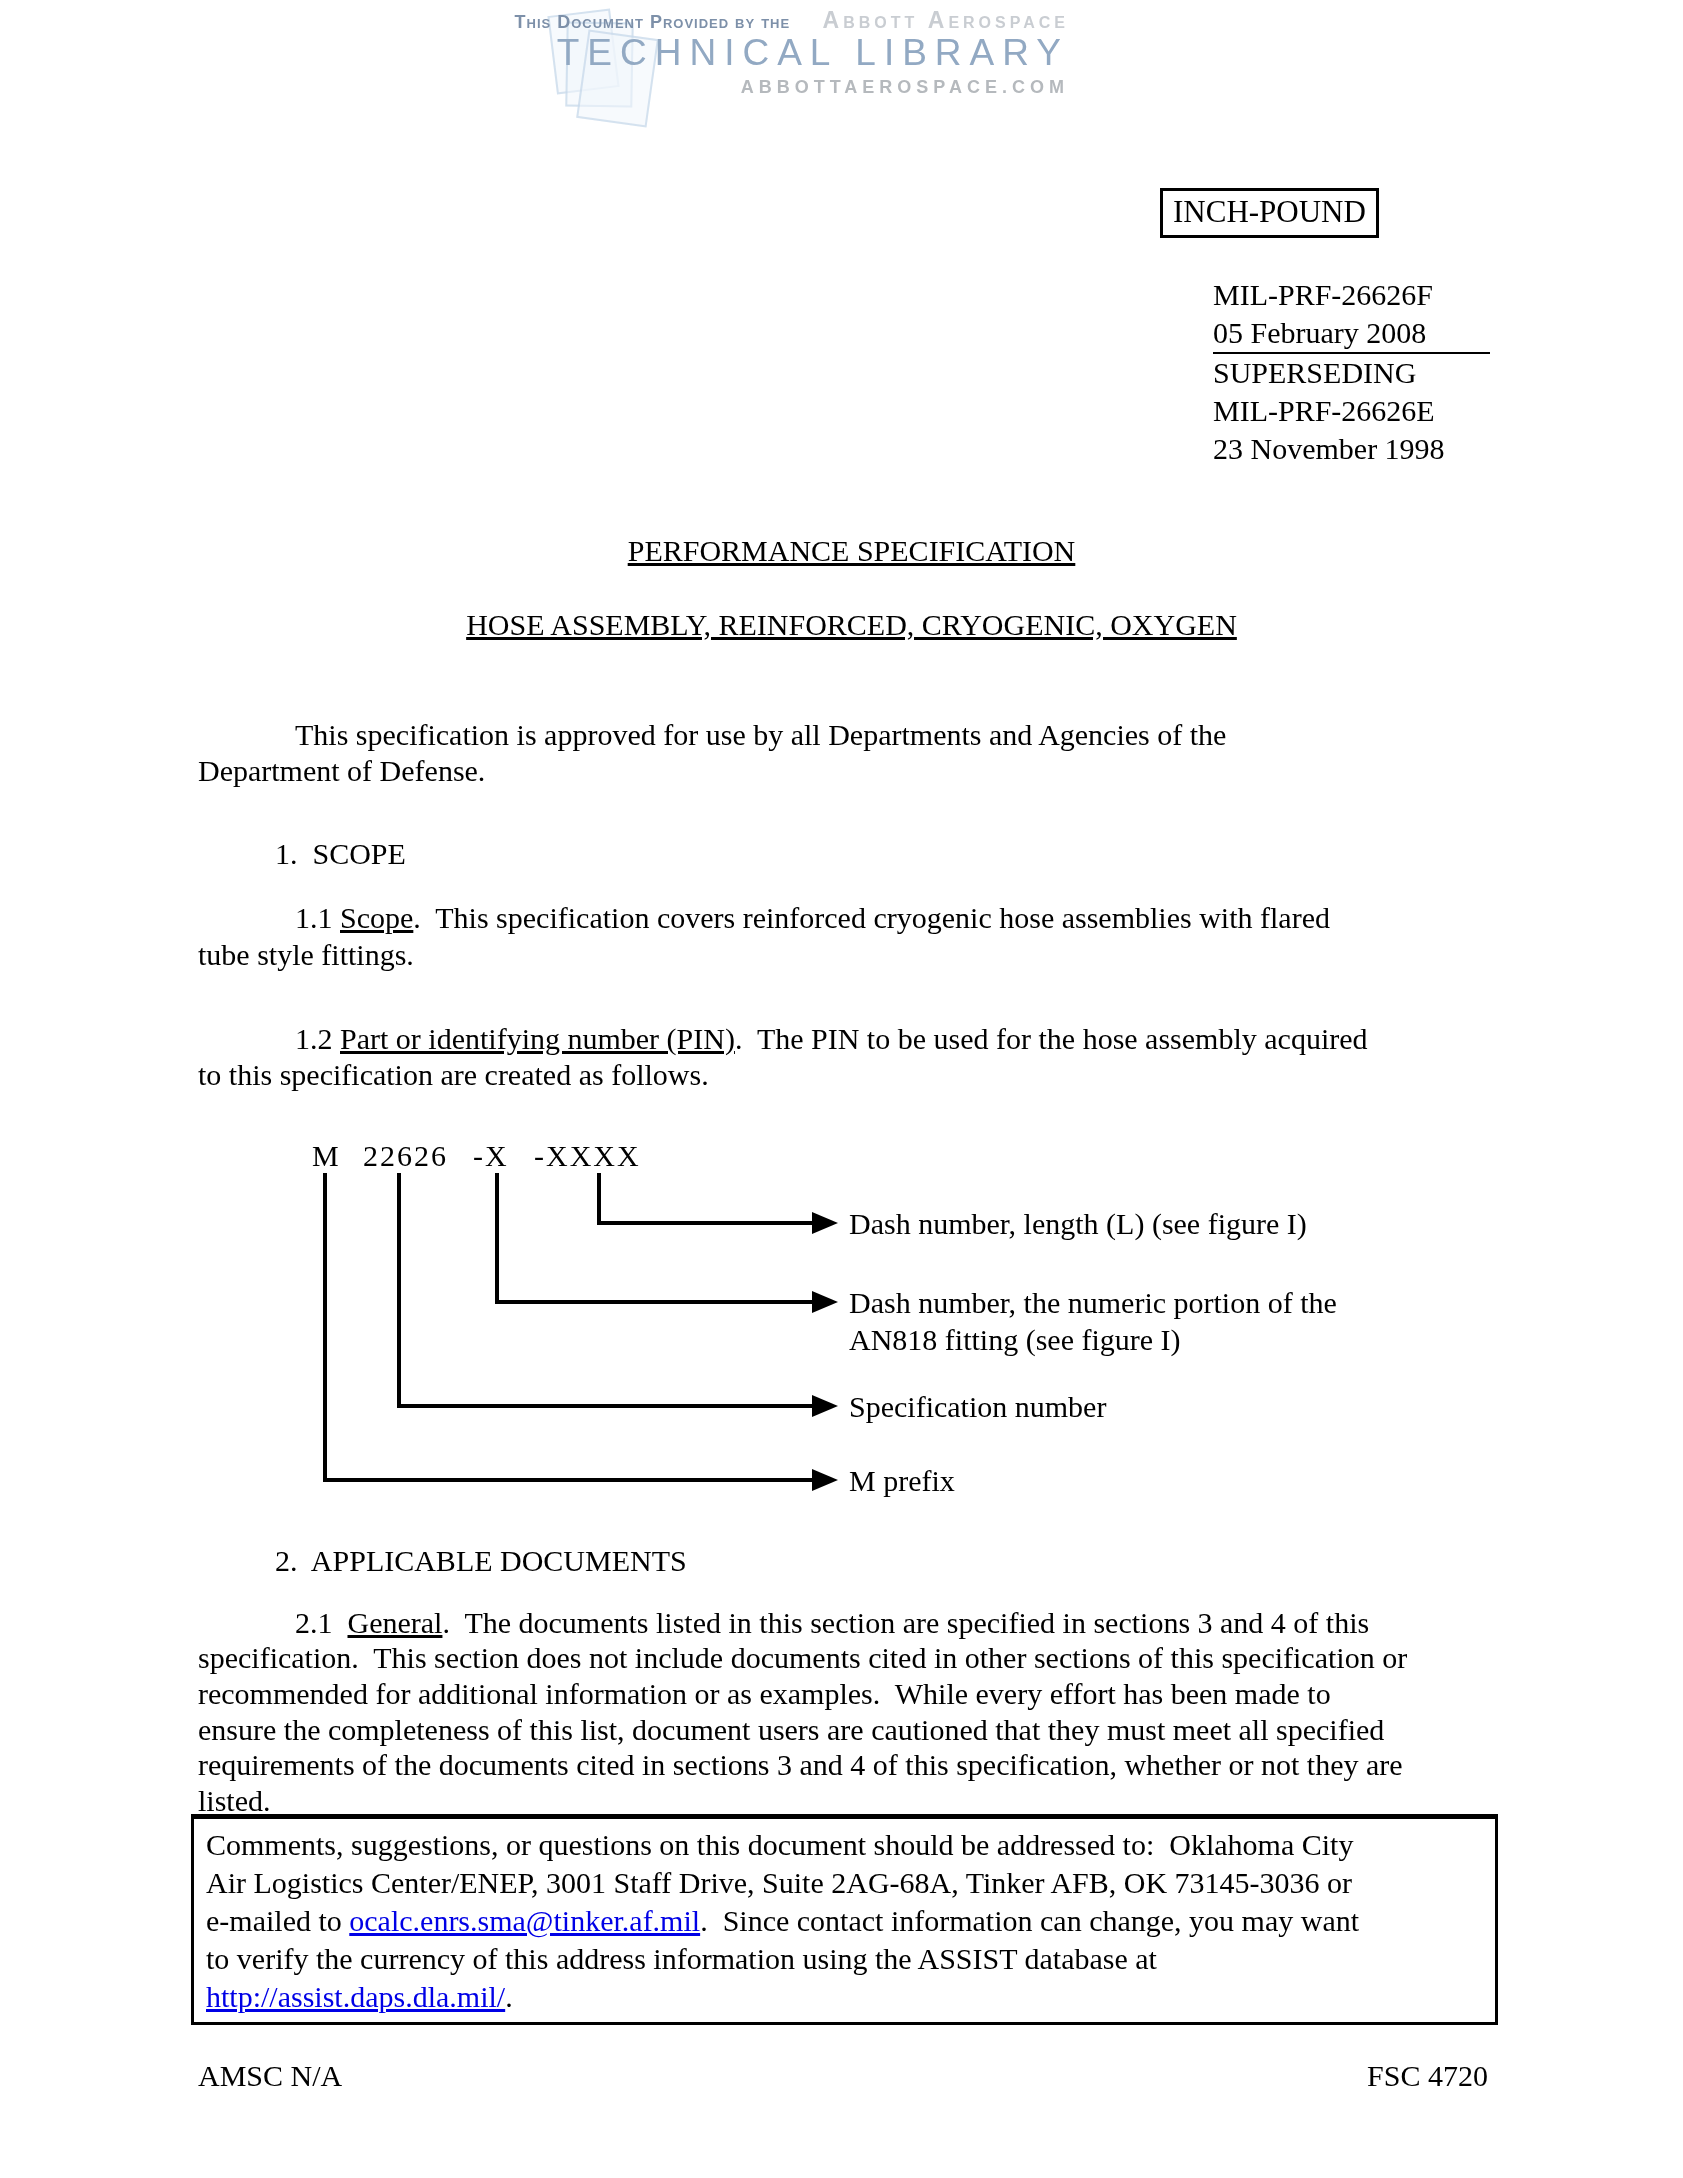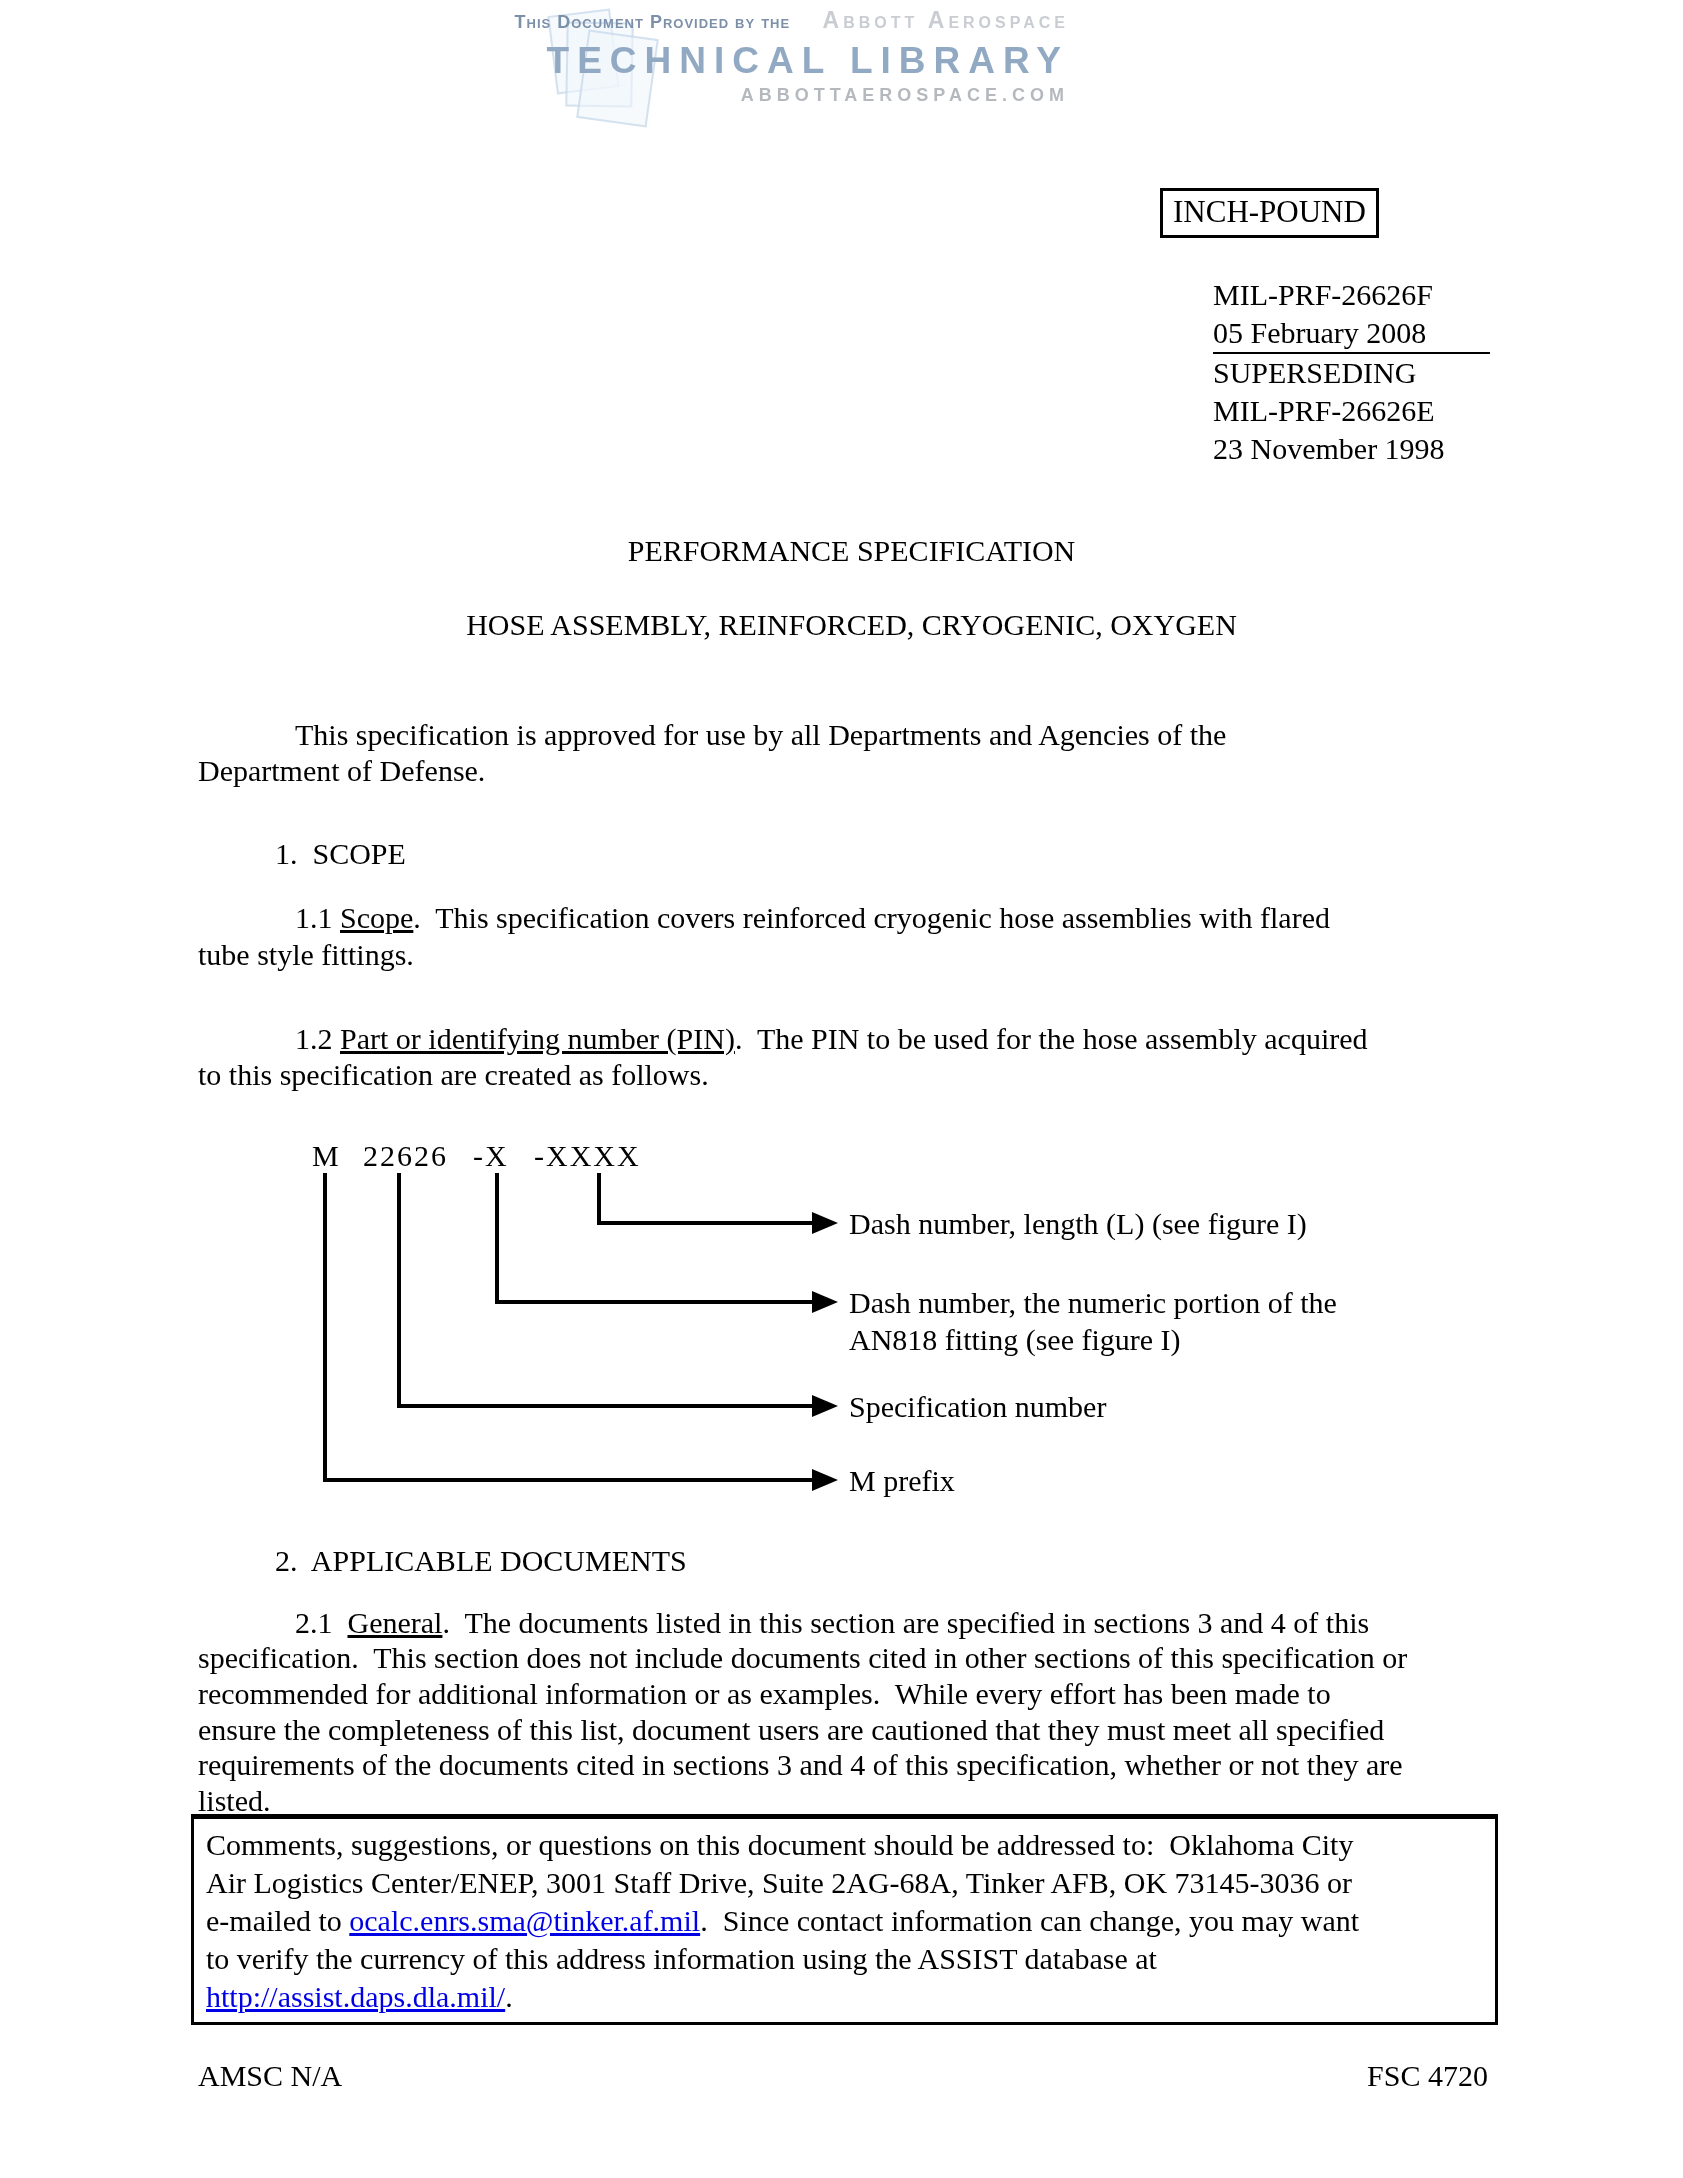--- a/index.html
+++ b/index.html
@@ -15,31 +15,31 @@
   .logo-icon { position:absolute; left:550px; top:10px; width:129px; height:109px; }
   .page-shape { position:absolute; background:rgba(240,246,251,0.55); border:2px solid rgba(178,202,226,0.5); }
   .ps1 { left:2px;  top:2px;  width:59px; height:75px; transform:rotate(-7deg); }
   .ps2 { left:16px; top:12px; width:63px; height:81px; transform:rotate(1deg); }
   .ps3 { left:32px; top:24px; width:67px; height:85px; transform:rotate(8deg); }
   .logo-text { position:absolute; left:396px; top:6px; width:673px; text-align:right;
                font-family:"Liberation Sans","DejaVu Sans",sans-serif; }
   .logo-line1 { line-height:24px; }
   .logo-provided { font-variant:small-caps; font-weight:bold; font-size:18px; letter-spacing:1px; }
   .logo-brand { font-variant:small-caps; font-weight:bold; font-size:23px; letter-spacing:4px; margin-left:24px; }
-  .logo-library { font-size:37px; line-height:38px; letter-spacing:8px; font-weight:bold; margin-top:8px; }
+  .logo-library { font-size:37px; line-height:38px; letter-spacing:8px; font-weight:normal; margin-top:0px; }
   .logo-site { font-size:18px; line-height:20px; letter-spacing:5px; font-weight:bold; margin-top:5px; }
 
   
   .inch-pound { position:absolute; left:1160px; top:188px; border:3px solid #000;
                 padding:2px 10px 4px 10px; font-size:31px; line-height:38px; }
   .docblock { position:absolute; left:1213px; top:276px; line-height:38px; }
   .date-underlined { display:inline-block; min-width:277px; border-bottom:2px solid #000; }
 
   
-  .title-line { position:absolute; left:198px; width:1307px; text-align:center; }
+  .title-line { position:absolute; left:198px; width:1307px; text-align:center;text-decoration:underline; }
 
   
   .bodyline { position:absolute; left:198px; width:1317px; }
   .indent { text-indent:97px; }
   .u { text-decoration:underline; }
   .heading { position:absolute; left:275px; }
 
   
   .pin-seg { position:absolute; top:1137px; letter-spacing:2px; }
   .vline { position:absolute; width:4px; background:#000; }

